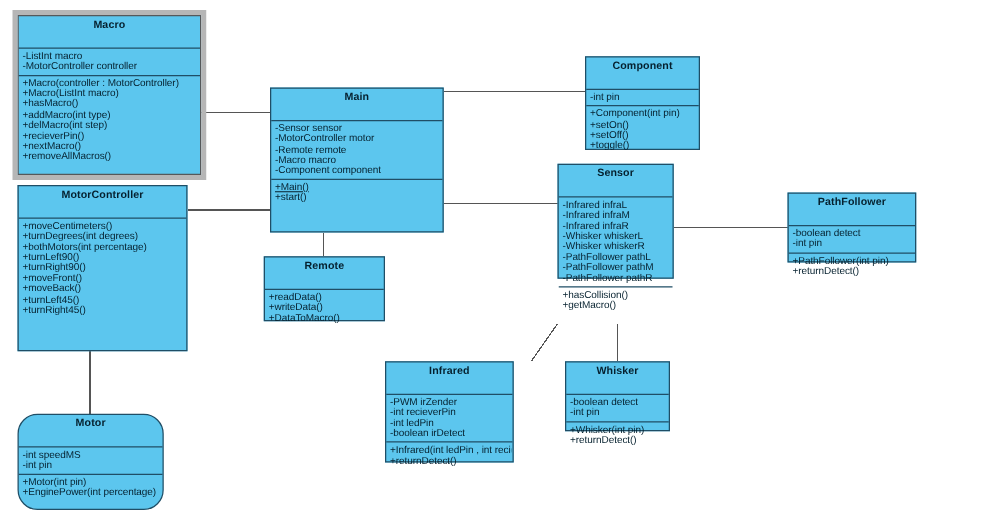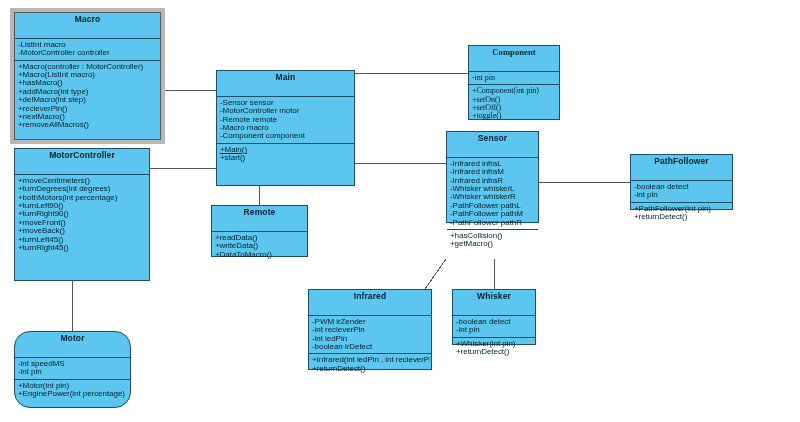--- a/index.html
+++ b/index.html
@@ -141,21 +141,21 @@
         </div>
       </div>
       <div class="uml-class" style="left: 211px; top: 205px; width: 97px; height: 52px;">
         <div class="uml-name">Remote</div>
         <div class="uml-compartment last">
           <div class="row">+readData()</div>
           <div class="row">+writeData()</div>
           <div class="row">+DataToMacro()</div>
         </div>
       </div>
-      <div class="uml-class" style="left: 468px; top: 45px; width: 92px; height: 75px; font-family: Liberation Serif, serif;">
+      <div class="uml-class" style="left: 468px; top: 45px; width: 92px; height: 75px;">
         <div class="uml-name">Component</div>
         <div class="uml-compartment">
           <div class="row">-int pin</div>
         </div>
         <div class="uml-compartment last">
           <div class="row">+Component(int pin)</div>
           <div class="row">+setOn()</div>
           <div class="row">+setOff()</div>
           <div class="row">+toggle()</div>
         </div>
@@ -181,21 +181,21 @@
         <div class="uml-name">PathFollower</div>
         <div class="uml-compartment">
           <div class="row">-boolean detect</div>
           <div class="row">-int pin</div>
         </div>
         <div class="uml-compartment last">
           <div class="row">+PathFollower(int pin)</div>
           <div class="row">+returnDetect()</div>
         </div>
       </div>
-      <div class="uml-class" style="left: 308px; top: 289px; width: 124px; height: 81px;">
+      <div class="uml-class" style="left: 308px; top: 289px; width: 103px; height: 81px;">
         <div class="uml-name">Infrared</div>
         <div class="uml-compartment">
           <div class="row">-PWM irZender</div>
           <div class="row">-int recieverPin</div>
           <div class="row">-int ledPin</div>
           <div class="row">-boolean irDetect</div>
         </div>
         <div class="uml-compartment last">
           <div class="row">+Infrared(int ledPin , int recieverPin)</div>
           <div class="row">+returnDetect()</div>

